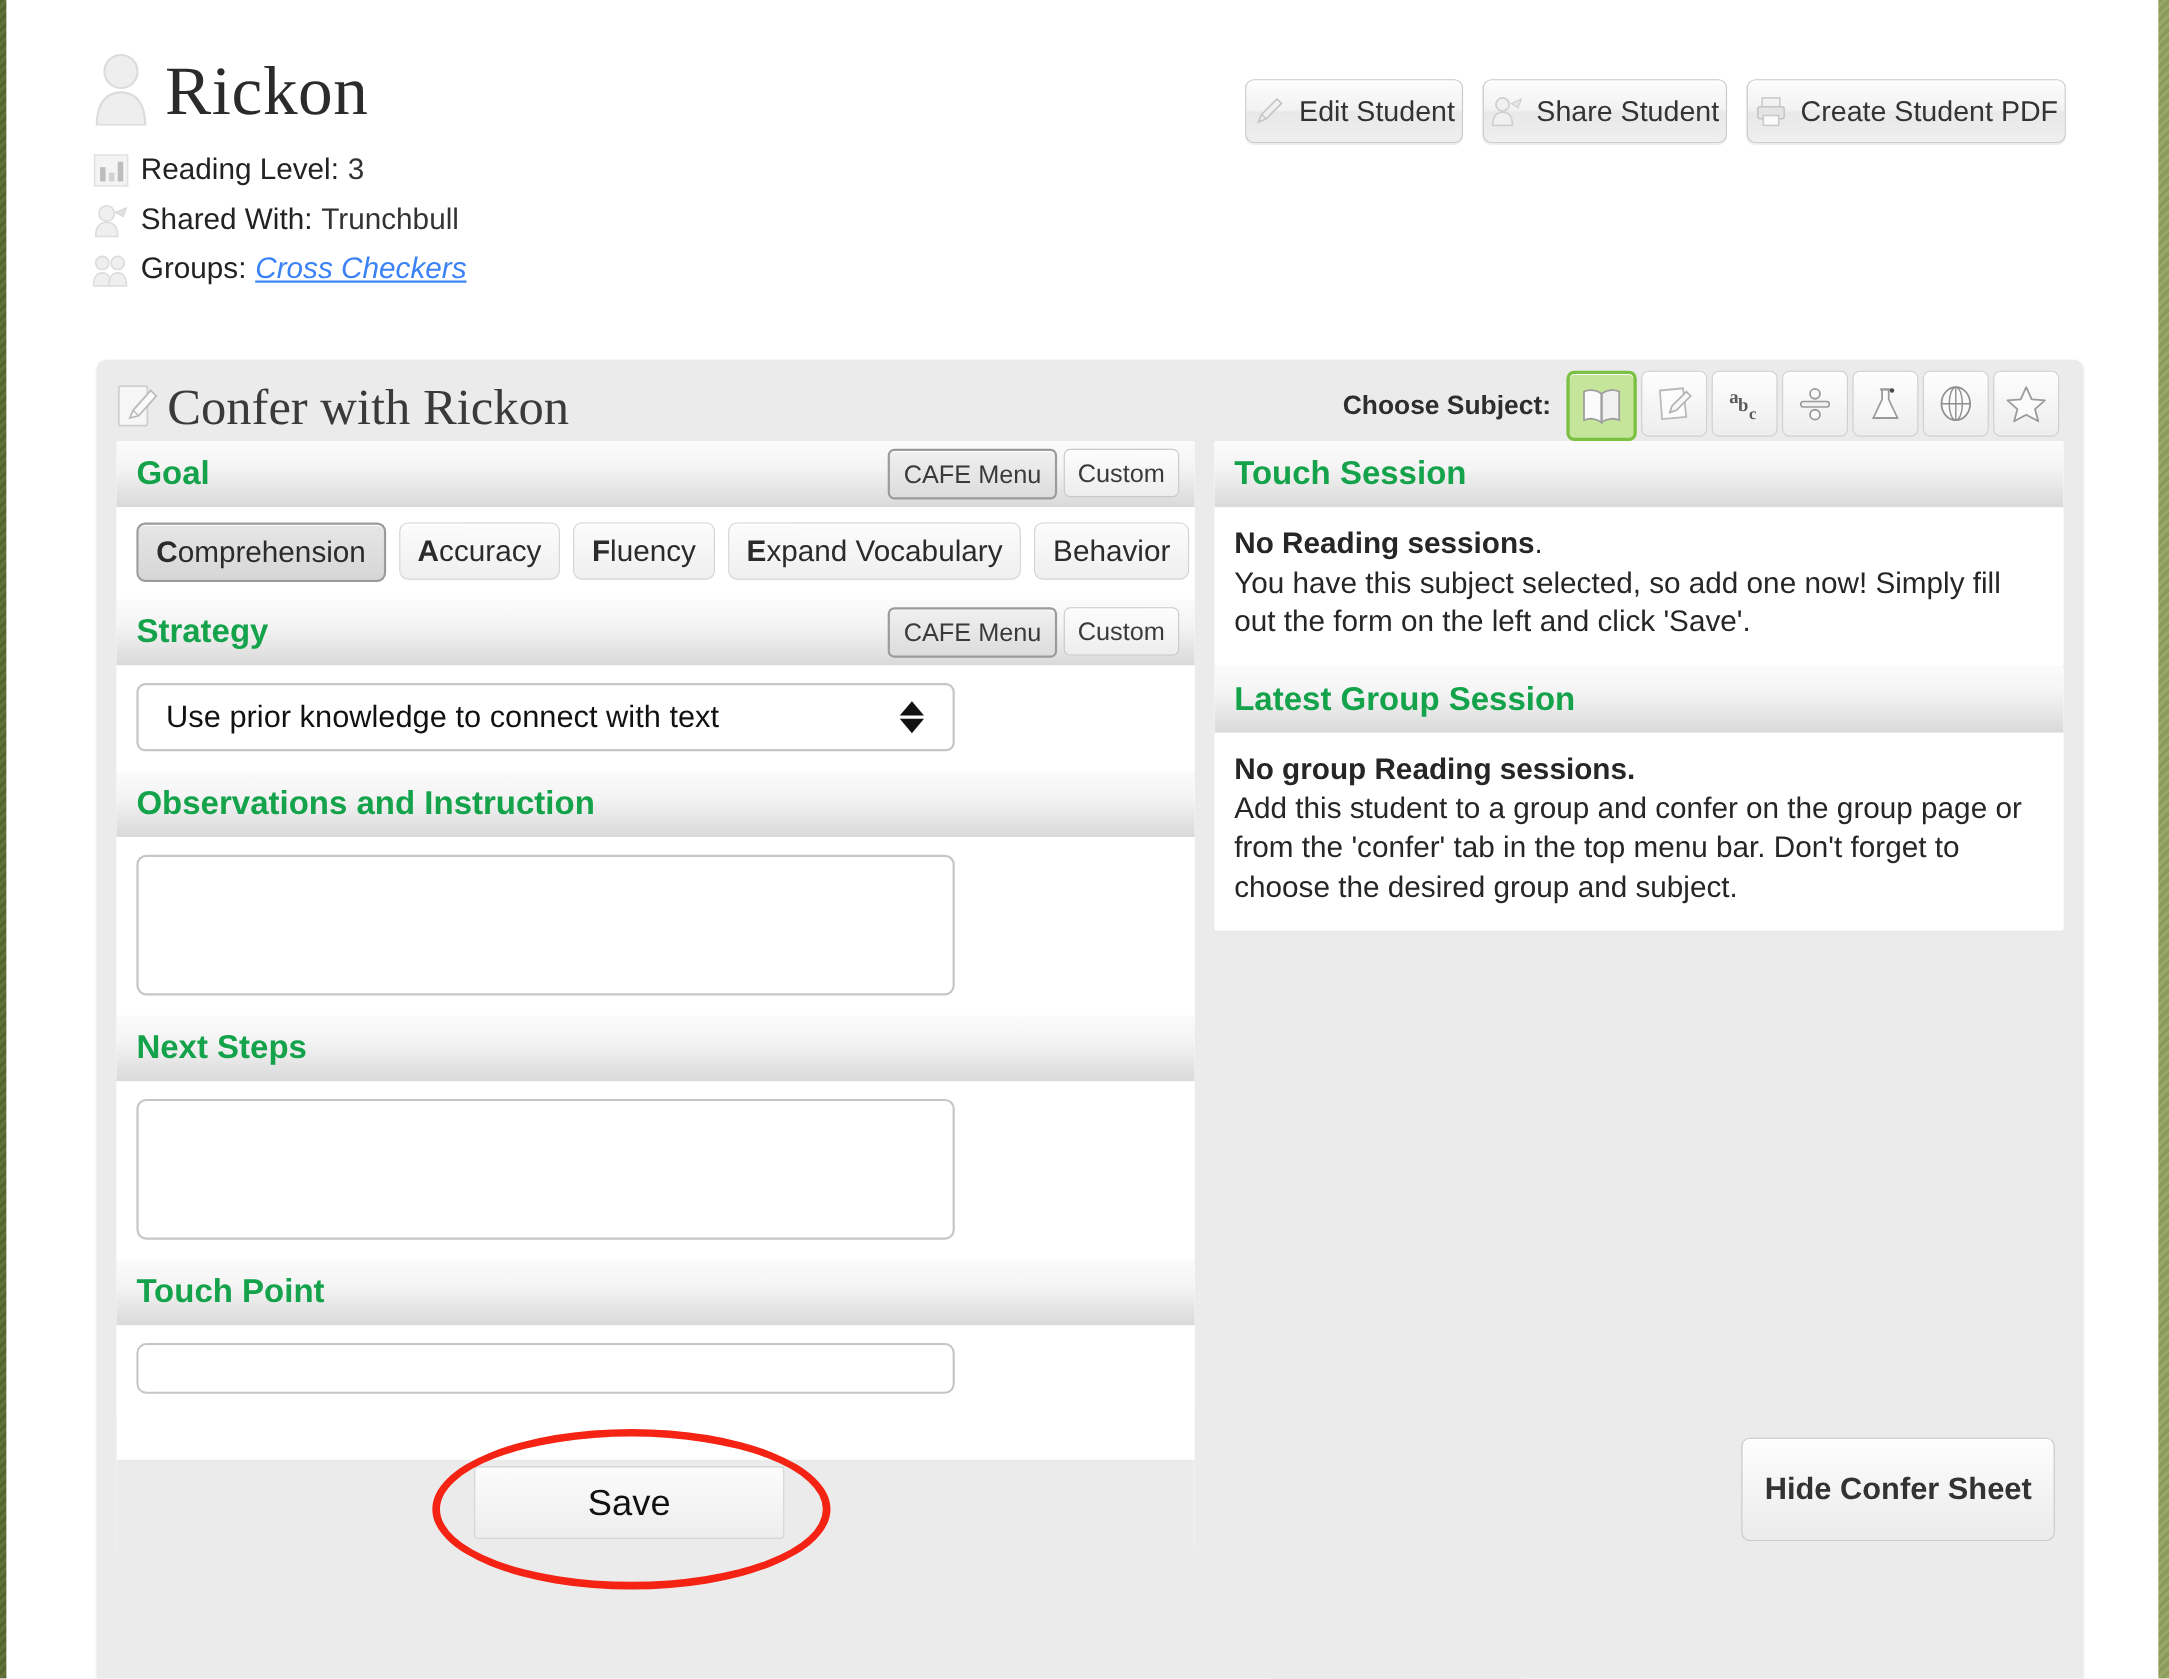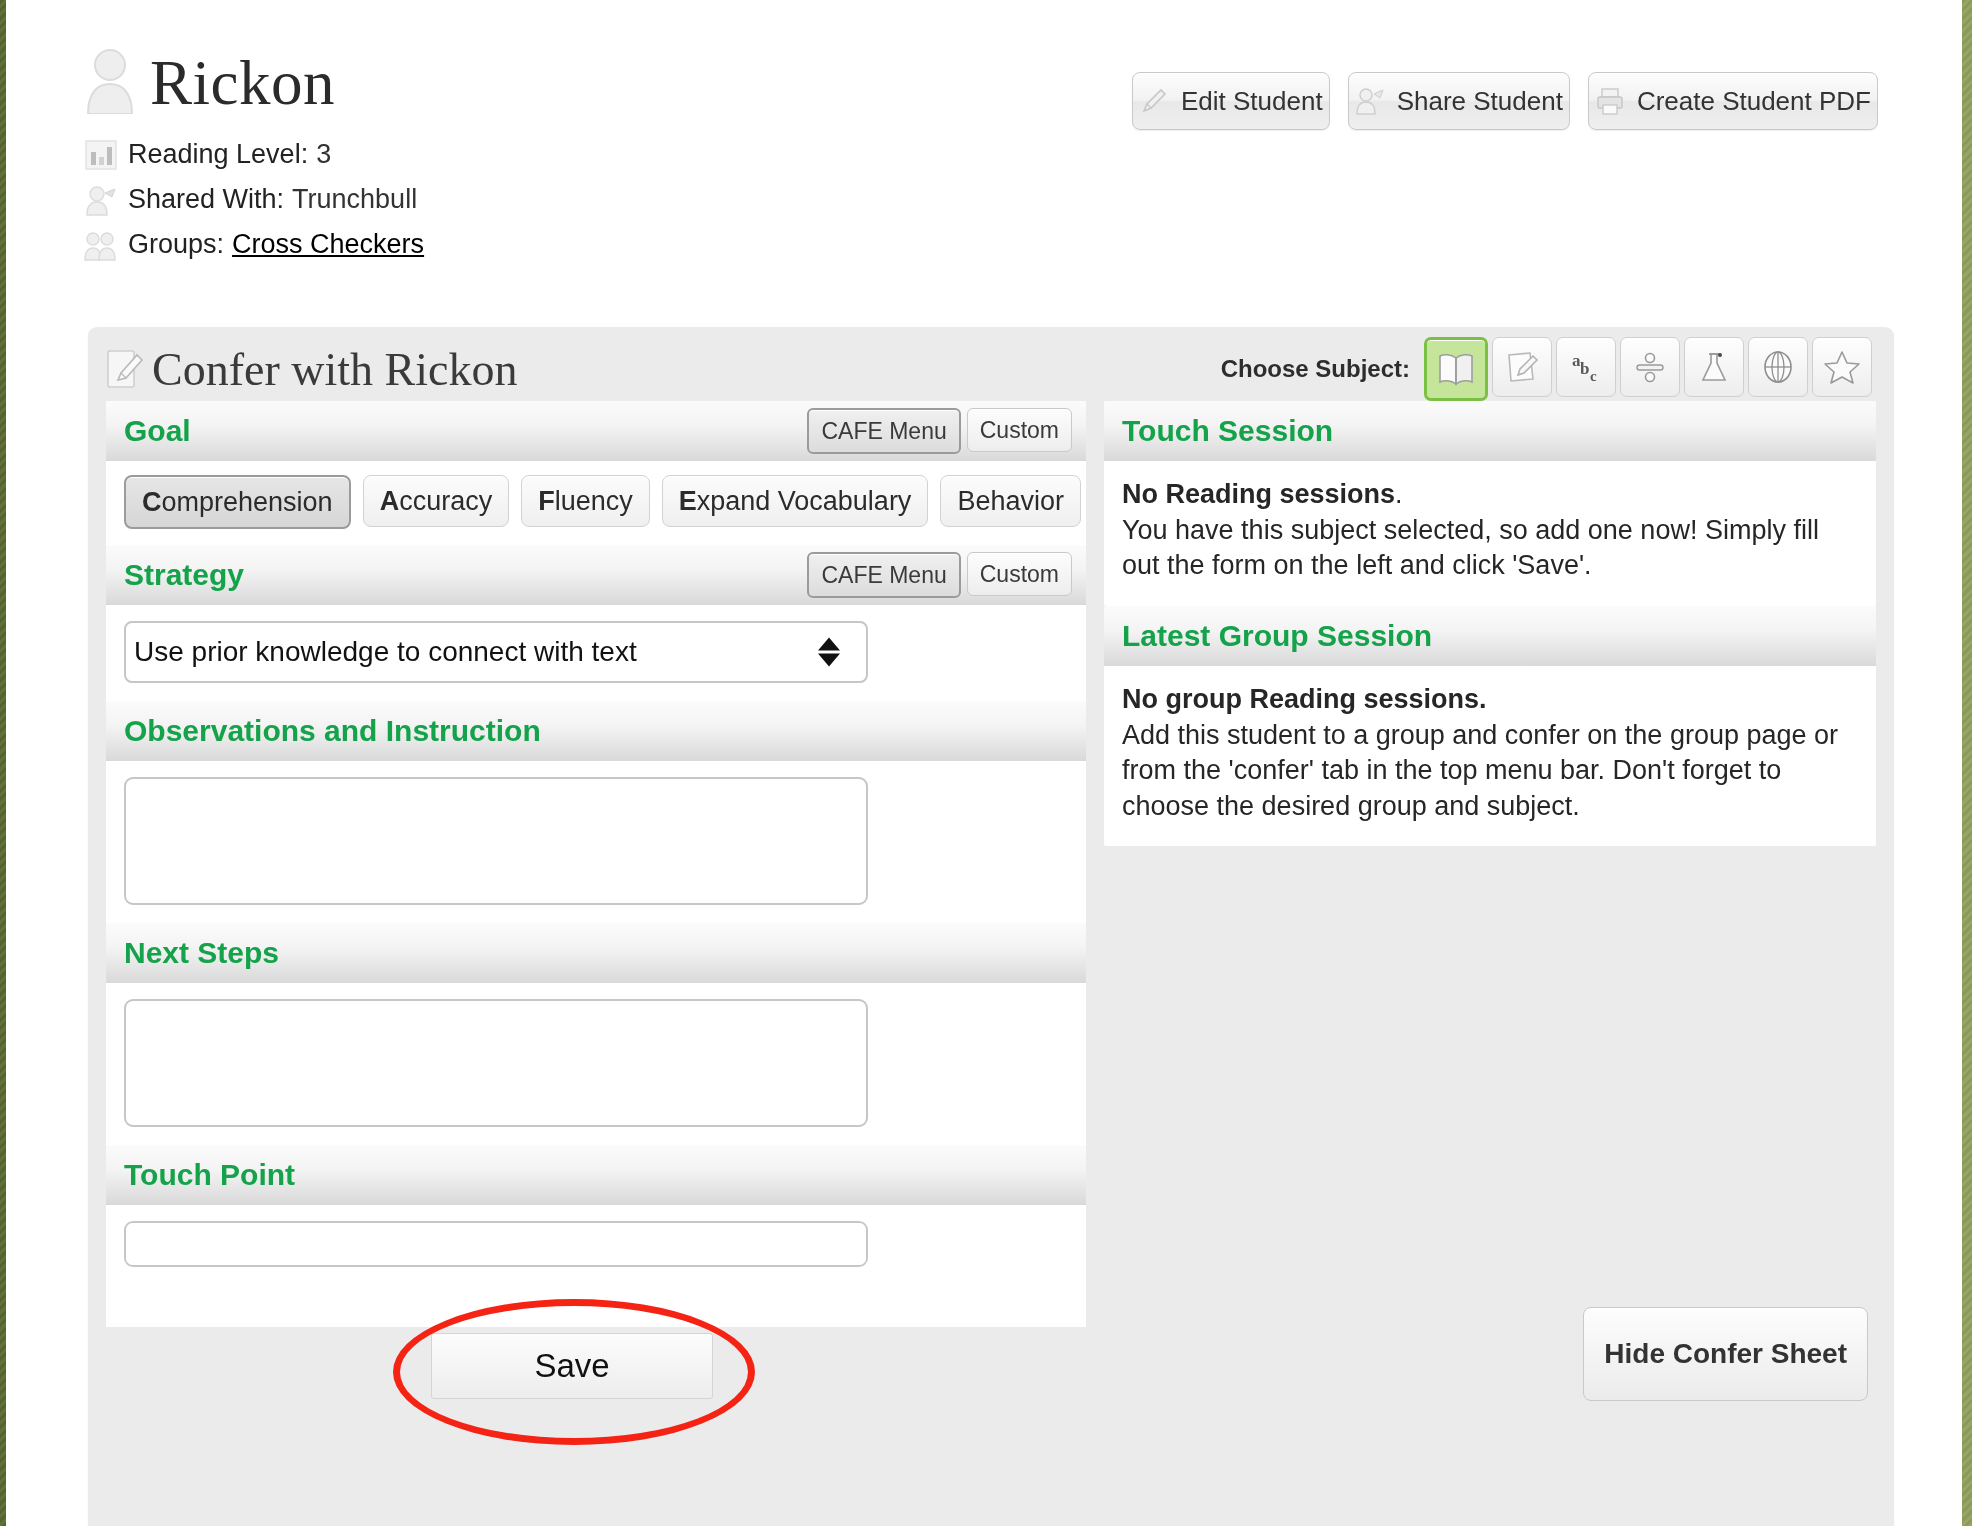--- a/index.html
+++ b/index.html
@@ -26,21 +26,21 @@
   .student-name{
     font-family:"Liberation Serif", serif;
     font-size:63px;line-height:62px;color:#2b2b2b;font-weight:400;
     letter-spacing:.5px;
   }
   .meta-list{margin-top:18px;}
   .meta-row{display:flex;align-items:center;height:45px;}
   .meta-icon{width:34px;height:34px;margin-right:10px;flex:0 0 auto;}
   .meta-label{font-size:27px;font-weight:normal;color:#222;}
   .meta-value{font-size:27px;color:#333;margin-left:8px;}
-  .meta-link{font-size:27px;color:#000000;text-decoration:underline;margin-left:8px;cursor:pointer;}
+  .meta-link{font-size:27px;color:#3b82f6;text-decoration:underline;margin-left:8px;cursor:pointer;font-style:italic;}
 
   
   .top-actions{position:absolute;right:84px;top:72px;display:flex;gap:18px;}
   .btn{
     display:inline-flex;align-items:center;justify-content:center;
     background:linear-gradient(to bottom,#fdfdfd 0%,#f2f2f2 48%,#e8e8e8 52%,#efefef 100%);
     border:1px solid #c9c9c9;border-radius:8px;
     box-shadow:0 1px 1px rgba(0,0,0,.07), inset 0 1px 0 #fff;
     color:#333;cursor:pointer;white-space:nowrap;
   }
@@ -104,21 +104,21 @@
     font-size:27px;color:#2b2b2b;border:1px solid #d2d2d2;border-radius:8px;
     background:linear-gradient(to bottom,#fcfcfc,#efefef);cursor:pointer;
     box-shadow:inset 0 1px 0 #fff;white-space:nowrap;
   }
   .goal-btn.selected{border:2px solid #9b9b9b;background:linear-gradient(to bottom,#e6e6e6,#d6d6d6);}
   .goal-btn b{font-weight:bold;}
 
   .strategy-wrap{padding:16px 18px 18px 18px;background:#fff;}
   .select-box{
     position:relative;width:744px;height:62px;border:2px solid #c6c6c6;border-radius:8px;
-    background:#fff;display:flex;align-items:center;padding:0 8px;box-sizing:border-box;
+    background:#fff;display:flex;align-items:center;padding:0 25px;box-sizing:border-box;
     font-size:28px;color:#111;cursor:pointer;
   }
   .select-arrows{position:absolute;right:26px;top:50%;transform:translateY(-50%);
     display:flex;flex-direction:column;gap:3px;}
   .tri-up{width:0;height:0;border-left:11px solid transparent;border-right:11px solid transparent;border-bottom:13px solid #111;}
   .tri-dn{width:0;height:0;border-left:11px solid transparent;border-right:11px solid transparent;border-top:13px solid #111;}
 
   .ta{
     width:744px;border:2px solid #c6c6c6;border-radius:9px;background:#fff;
     box-sizing:border-box;font-family:"Liberation Sans", sans-serif;font-size:26px;

